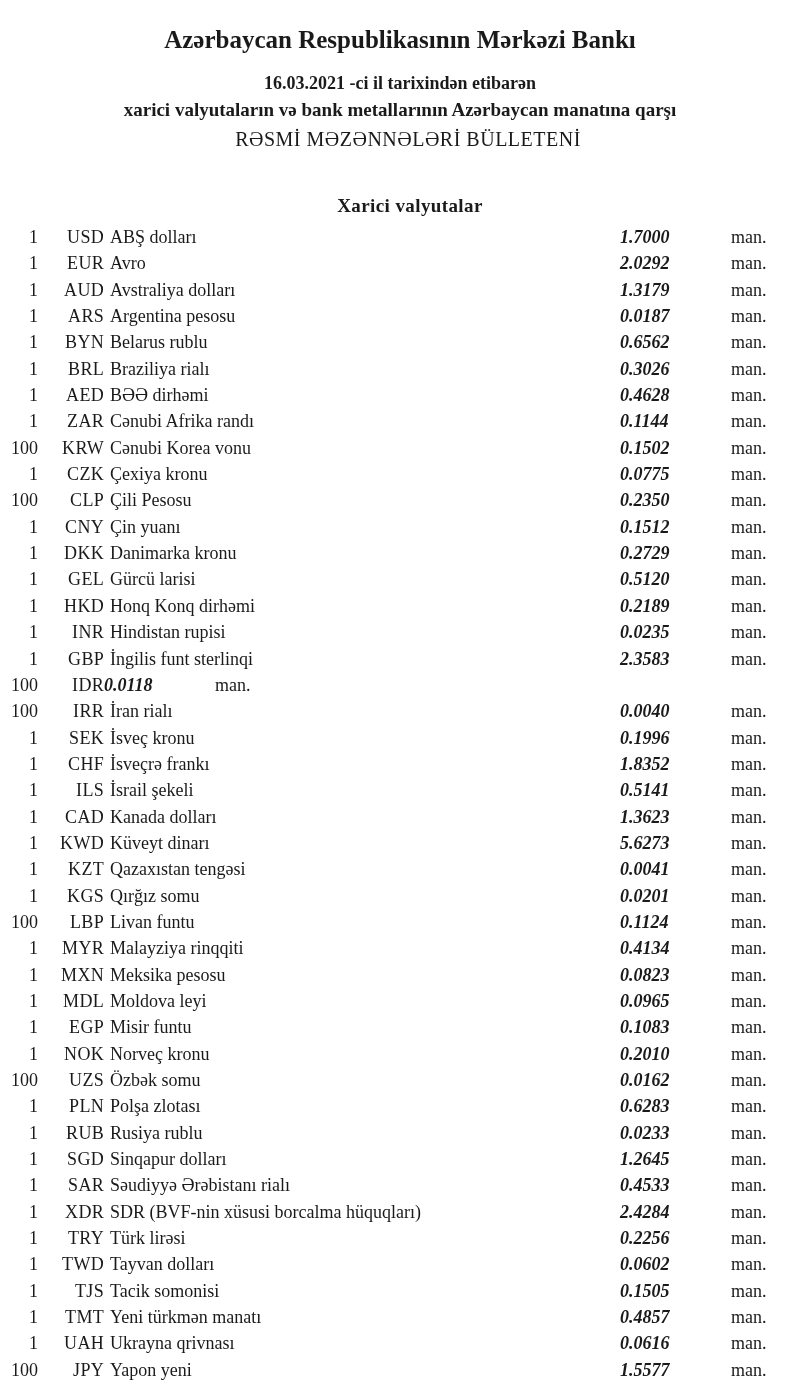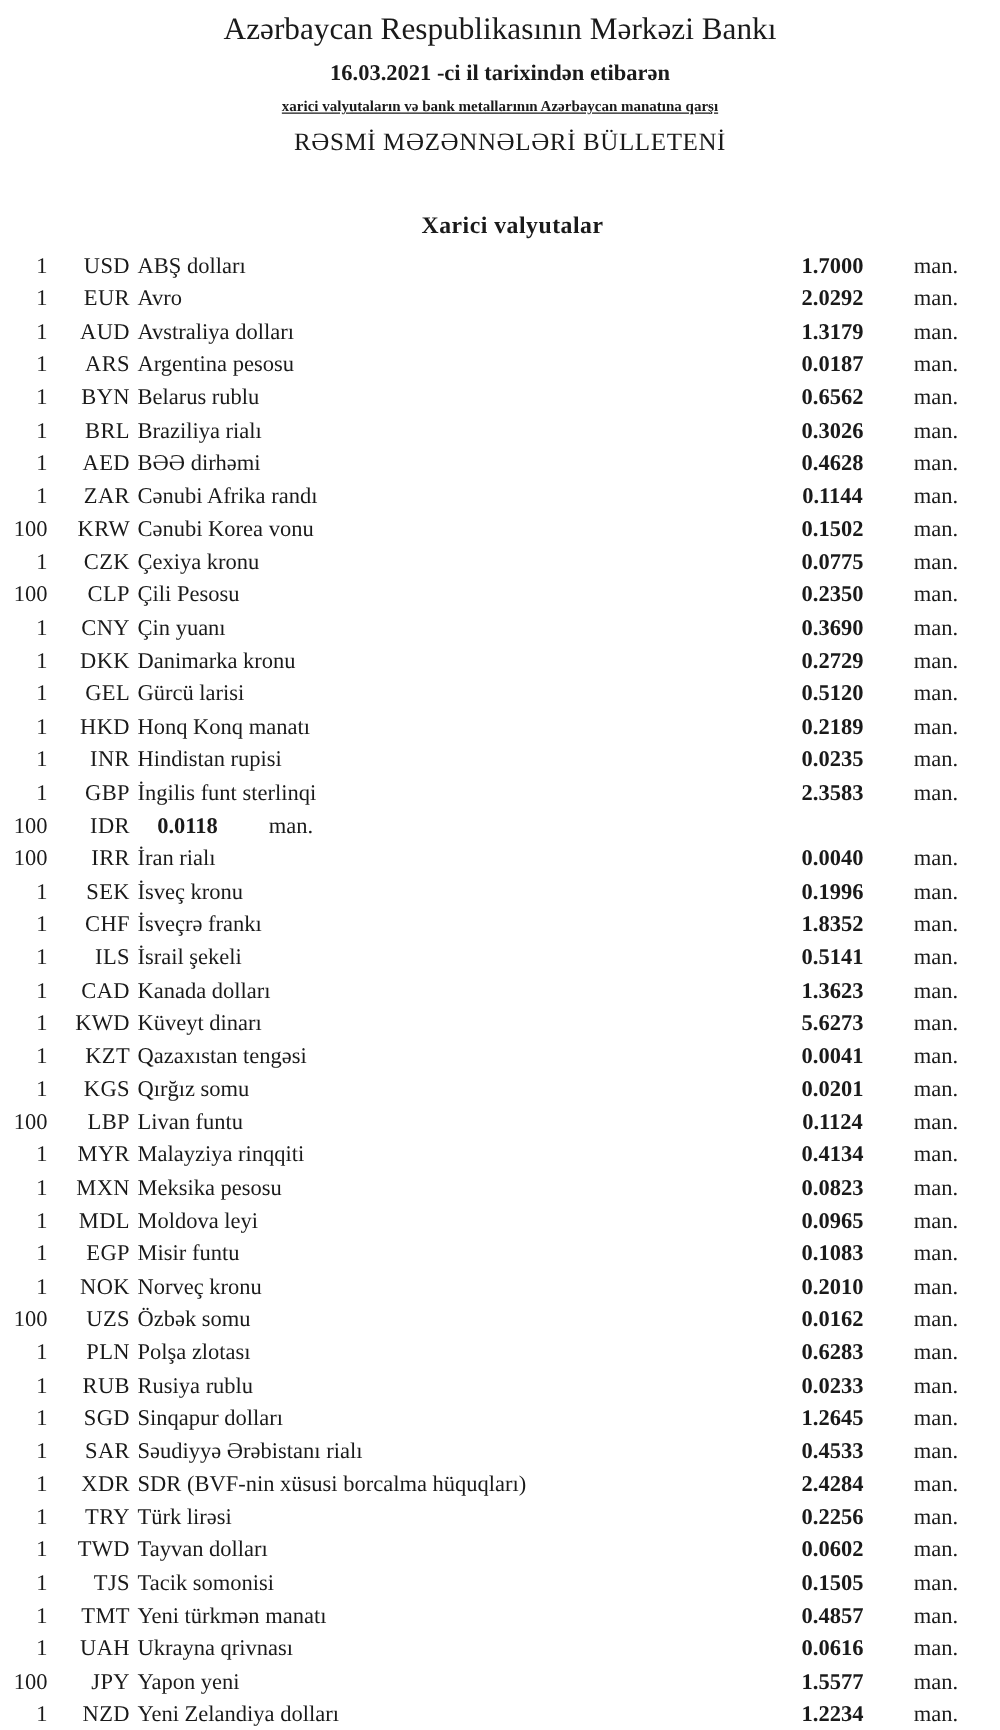--- a/index.html
+++ b/index.html
@@ -7,33 +7,33 @@
     width: 800px; height: 1384px;
     background: #ffffff;
     overflow: hidden;
     font-family: "Liberation Serif", "DejaVu Serif", serif;
     color: #1a1a1a;
     -webkit-font-smoothing: antialiased;
   }
   .page { width: 800px; height: 1384px; position: relative; }
 
   .title {
-    margin: 0; padding-top: 8px;
-    font-size: 25px; font-weight: normal;
+    margin: 16px; padding-top: 8px;
+    font-size: 25px; font-weight: bold;
     text-align: center; line-height: 31px;
   }
   .date-line {
     margin-top: 7px; 
     font-size: 18px; font-weight: bold;
     text-align: center; line-height: 24px;
   }
   .subject-line {
     margin-top: 2px;
-    font-size: 12px; font-weight: bold;
-    text-align: center; line-height: 26px; text-decoration: underline;
+    font-size: 19px; font-weight: bold;
+    text-align: center; line-height: 26px;
   }
   .bulletin-line {
     margin-top: 2px; padding-left: 16px;
     font-size: 20px; font-weight: normal;
     text-align: center; line-height: 28px;
     letter-spacing: 0.5px;
   }
   .section-title {
     margin-top: 40px; padding-left: 20px;
     font-size: 19px; font-weight: bold;
@@ -47,22 +47,22 @@
     align-items: baseline;
     height: 26.35px;
     line-height: 26.35px;
     font-size: 18px;
     white-space: nowrap;
   }
   .qty  { width: 38px;  text-align: right; flex: none; }
   .code { width: 66px;  text-align: right; flex: none; letter-spacing: 0.3px; }
   .name { flex: 1; padding-left: 6px; overflow: hidden; }
   .rate {
-    width: 92px; text-align: center; flex: none;
-    font-weight: bold; 
+    width: 92px; text-align: left; flex: none;
+    font-weight: bold; font-style: italic;
   }
   .unit { width: 88px; flex: none; padding-left: 19px; box-sizing: border-box; }
 </style>
 </head>
 <body style="color: rgb(26, 26, 26);">
 
 <div class="page">
   <h1 class="title">Azərbaycan Respublikasının Mərkəzi Bankı</h1>
   <div class="date-line">16.03.2021 -ci il tarixindən etibarən</div>
   <div class="subject-line">xarici valyutaların və bank metallarının Azərbaycan manatına qarşı</div>
@@ -145,41 +145,41 @@
         <span class="qty">100</span>
         <span class="code">CLP</span>
         <span class="name">Çili Pesosu</span>
         <span class="rate">0.2350</span>
         <span class="unit">man.</span>
       </div>
       <div class="row">
         <span class="qty">1</span>
         <span class="code">CNY</span>
         <span class="name">Çin yuanı</span>
-        <span class="rate">0.3690</span>
+        <span class="rate">0.1512</span>
         <span class="unit">man.</span>
       </div>
       <div class="row">
         <span class="qty">1</span>
         <span class="code">DKK</span>
         <span class="name">Danimarka kronu</span>
         <span class="rate">0.2729</span>
         <span class="unit">man.</span>
       </div>
       <div class="row">
         <span class="qty">1</span>
         <span class="code">GEL</span>
         <span class="name">Gürcü larisi</span>
         <span class="rate">0.5120</span>
         <span class="unit">man.</span>
       </div>
       <div class="row">
         <span class="qty">1</span>
         <span class="code">HKD</span>
-        <span class="name">Honq Konq manatı</span>
+        <span class="name">Honq Konq dirhəmi</span>
         <span class="rate">0.2189</span>
         <span class="unit">man.</span>
       </div>
       <div class="row">
         <span class="qty">1</span>
         <span class="code">INR</span>
         <span class="name">Hindistan rupisi</span>
         <span class="rate">0.0235</span>
         <span class="unit">man.</span>
       </div>

